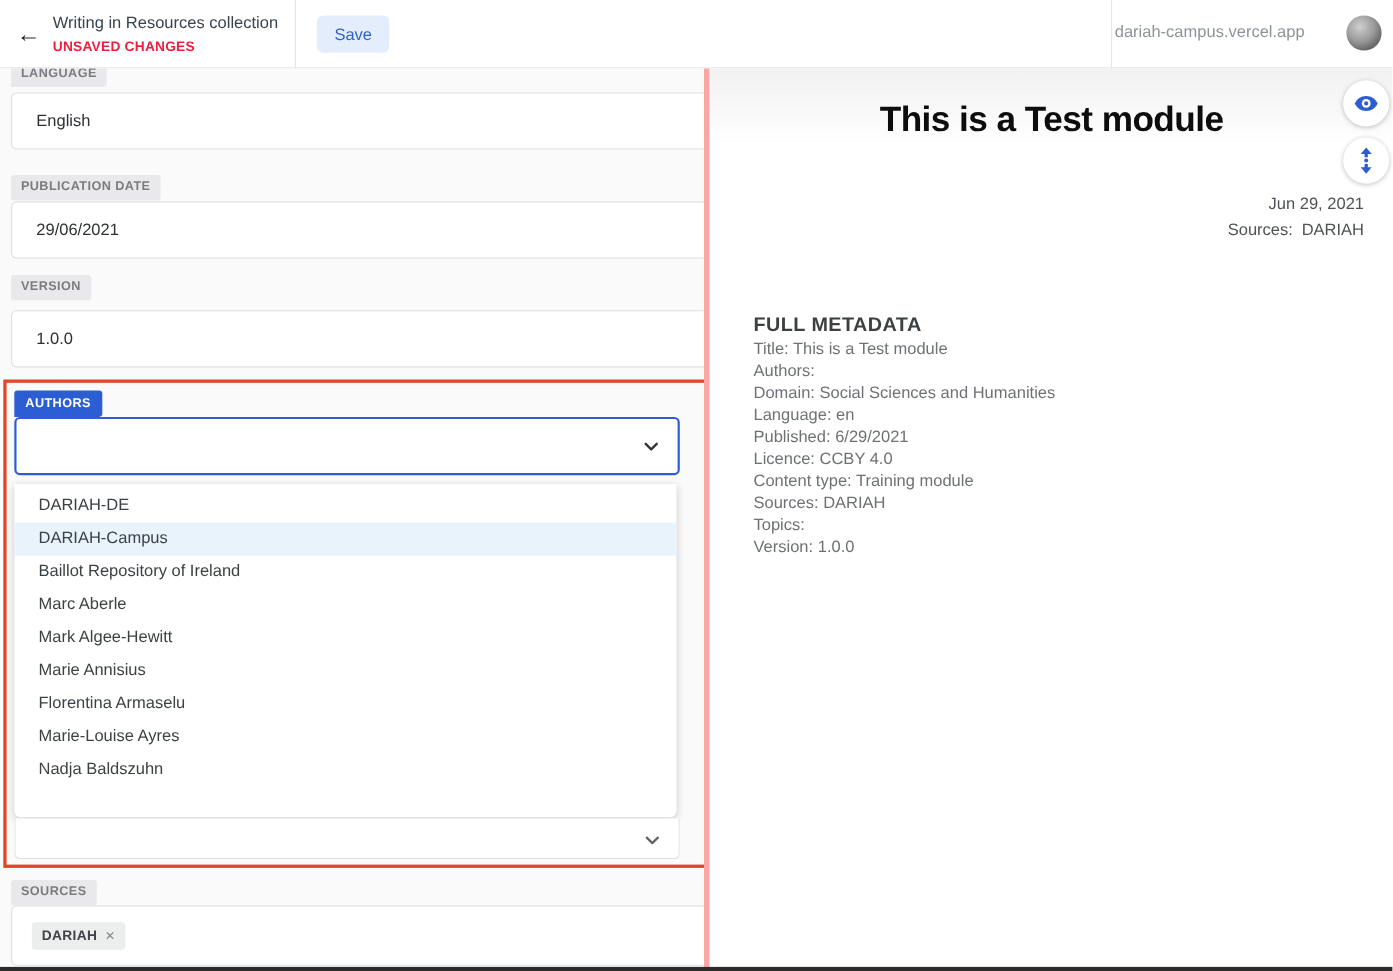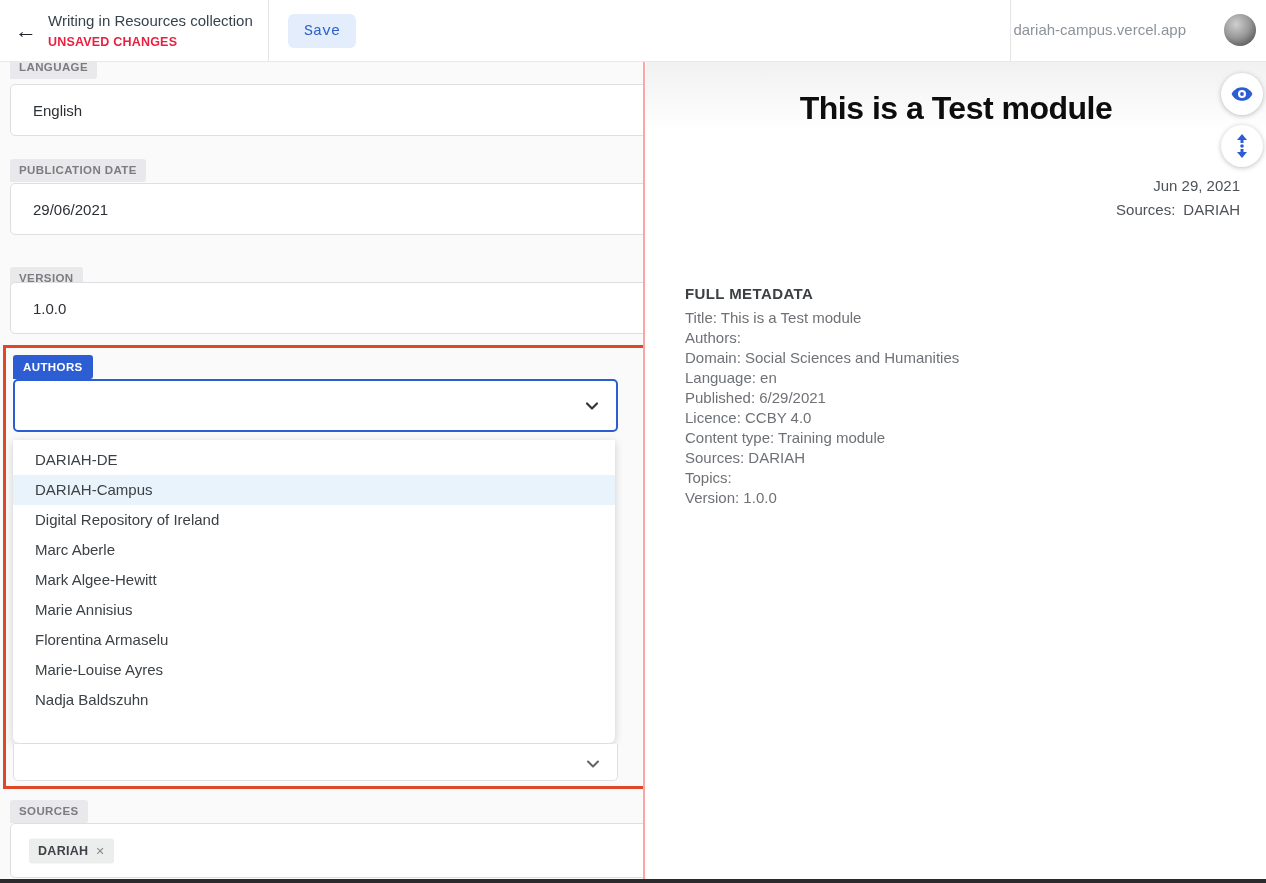--- a/index.html
+++ b/index.html
@@ -9,28 +9,28 @@
   
   .topbar { position:absolute; top:0; left:0; width:1266px; height:62px; background:#fff;
             border-bottom:1px solid #e9e9ea; z-index:50; }
   .back-btn { position:absolute; left:12px; top:17px; width:28px; height:28px; border:none; background:none;
               font-size:22px; color:#1f2327; cursor:pointer; line-height:28px; text-align:center; }
   .doc-title { position:absolute; left:48px; top:12px; font-size:15px; color:#37434d; }
   .doc-status { position:absolute; left:48px; top:35px; font-size:12.5px; font-weight:bold; color:#eb1f3f;
                 letter-spacing:.2px; }
   .bar-divider { position:absolute; top:0; width:1px; height:62px; background:#e5e5e6; }
   .save-btn { position:absolute; left:288px; top:14px; height:34px; padding:0 16px; background:#e3edfb;
-              color:#2f62c9; border:none; border-radius:6px; font-size:15px; cursor:pointer;font-family:Liberation Mono, monospace; }
+              color:#2f62c9; border:none; border-radius:6px; font-size:15px; cursor:pointer; }
   .site-url { position:absolute; right:80px; top:21px; font-size:15px; color:#8d9399; text-decoration:none; }
   .avatar { position:absolute; right:10px; top:14px; width:32px; height:32px; border-radius:50%;
             background:radial-gradient(circle at 38% 32%, #cfcfcf 0%, #9a9a9a 45%, #5d5d5d 80%, #3f3f3f 100%); }
 
   
   .left-panel { position:absolute; top:62px; left:0; width:645px; height:821px; background:#fafafa;
-                border-right:2px solid #fca5a5; overflow:hidden; }
+                border-right:5px solid #fca5a5; overflow:hidden; }
   .right-panel { position:absolute; top:62px; left:646px; width:620px; height:821px;
                  background:linear-gradient(#f1f1f2, #ffffff 70px); }
 
   
   .field-label { position:absolute; height:23px; line-height:23px; padding:0 9px; background:#e9e9eb;
                  color:#7c7c80; font-size:11.5px; font-weight:bold; letter-spacing:.4px;
                  border-radius:3px 3px 3px 0; }
   .field-box { position:absolute; left:10px; width:724px; height:52px; background:#fff;
                border:1px solid #dfdfe3; border-radius:5px; }
   .field-value { position:absolute; left:22px; top:50%; transform:translateY(-50%); font-size:15px; color:#2d3135; }
@@ -69,21 +69,21 @@
   .preview-title { position:absolute; top:28px; left:0; width:100%; text-align:center; font-size:32px;
                    font-weight:bold; color:#0d0d0d; letter-spacing:-.5px; }
   .float-btn { position:absolute; left:575px; width:42px; height:42px; border-radius:50%; background:#fff;
                border:none; box-shadow:0 1px 5px rgba(0,0,0,.25); cursor:pointer; }
   .float-btn svg { display:block; margin:auto; }
   .eye-btn { top:11px; }
   .scroll-btn { top:63px; }
   .meta-date { position:absolute; right:26px; top:115px; font-size:15px; color:#4e5257; text-align:left; }
   .meta-sources { position:absolute; right:26px; top:139px; font-size:15px; color:#4e5257; text-align:right; }
   .meta-sources .lbl { margin-right:8px; }
-  .meta-heading { position:absolute; left:39px; top:223px; font-size:15px; font-weight:bold; color:#3c4043;
+  .meta-heading { position:absolute; left:39px; top:223px; font-size:18px; font-weight:bold; color:#3c4043;
                   letter-spacing:.4px; }
   .meta-lines { position:absolute; left:39px; top:246px; }
   .meta-line { font-size:15px; line-height:20px; color:#6e7176; }
 
   .bottom-bar { position:absolute; left:0; top:879px; width:1266px; height:4px; background:#2b2b2d; z-index:60; }
 </style>
 </head>
 <body>
 
 <div class="topbar">
@@ -110,38 +110,38 @@
         </svg>
     </span>
   </div>
 
   <div class="field-label" style="left:10px; top:97px;">PUBLICATION DATE</div>
   <div class="field-box" style="top:121px;">
     <span class="field-value">29/06/2021</span>
     <button class="now-btn">Now</button>
   </div>
 
-  <div class="field-label" style="left:10px; top:205px;">VERSION</div>
+  <div class="field-label" style="left:10px; top:188px;">VERSION</div>
   <div class="field-box" style="top:220px;">
     <span class="field-value">1.0.0</span>
   </div>
 
   <div class="red-box">
     <div class="authors-label">AUTHORS</div>
     <div class="authors-select">
       <span class="chev">
         <svg width="16" height="16" viewBox="0 0 16 16">
             <path d="M3 5.5 8 10.5 13 5.5" fill="none" stroke="#33373b" stroke-width="2.2" stroke-linecap="round" stroke-linejoin="round"></path>
           </svg>
       </span>
     </div>
     <div class="dropdown">
         <div class="dd-item">DARIAH-DE</div>
         <div class="dd-item active">DARIAH-Campus</div>
-        <div class="dd-item">Digital Repository of Ireland</div>
+        <div class="dd-item">Baillot Repository of Ireland</div>
         <div class="dd-item">Marc Aberle</div>
         <div class="dd-item">Mark Algee-Hewitt</div>
         <div class="dd-item">Marie Annisius</div>
         <div class="dd-item">Florentina Armaselu</div>
         <div class="dd-item">Marie-Louise Ayres</div>
         <div class="dd-item">Nadja Baldszuhn</div>
       </div>
     <div class="obscured-field">
       <span class="chev">
         <svg width="16" height="16" viewBox="0 0 16 16">

